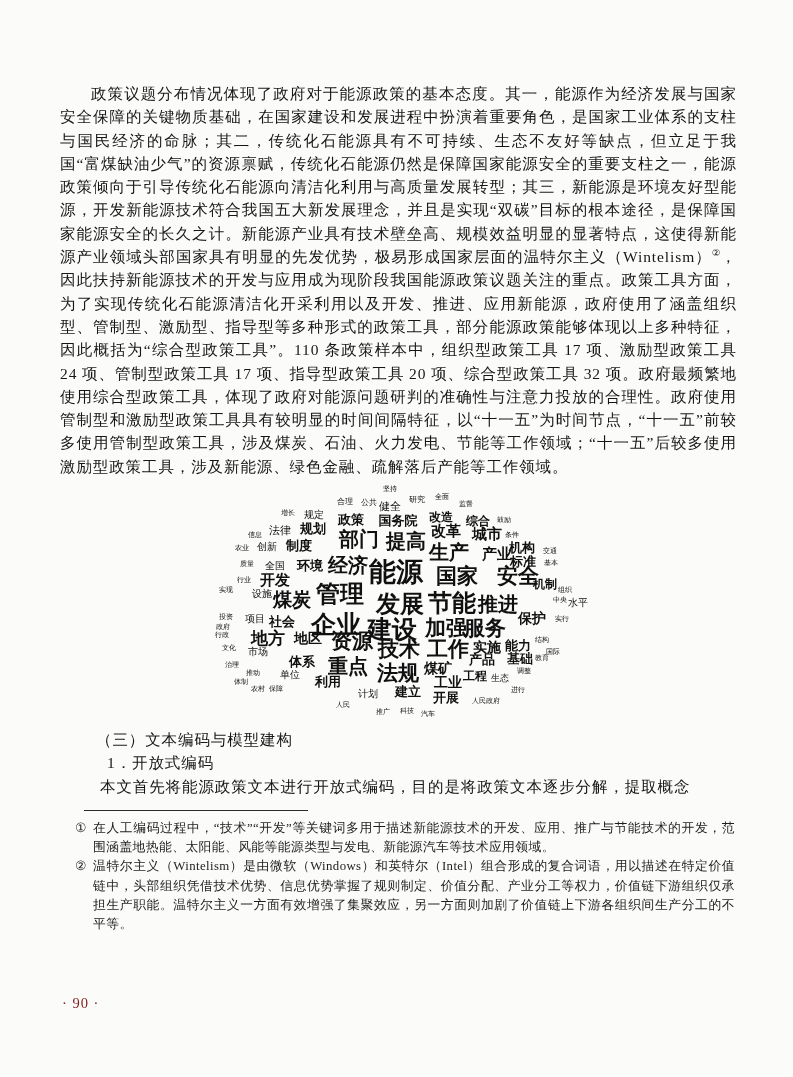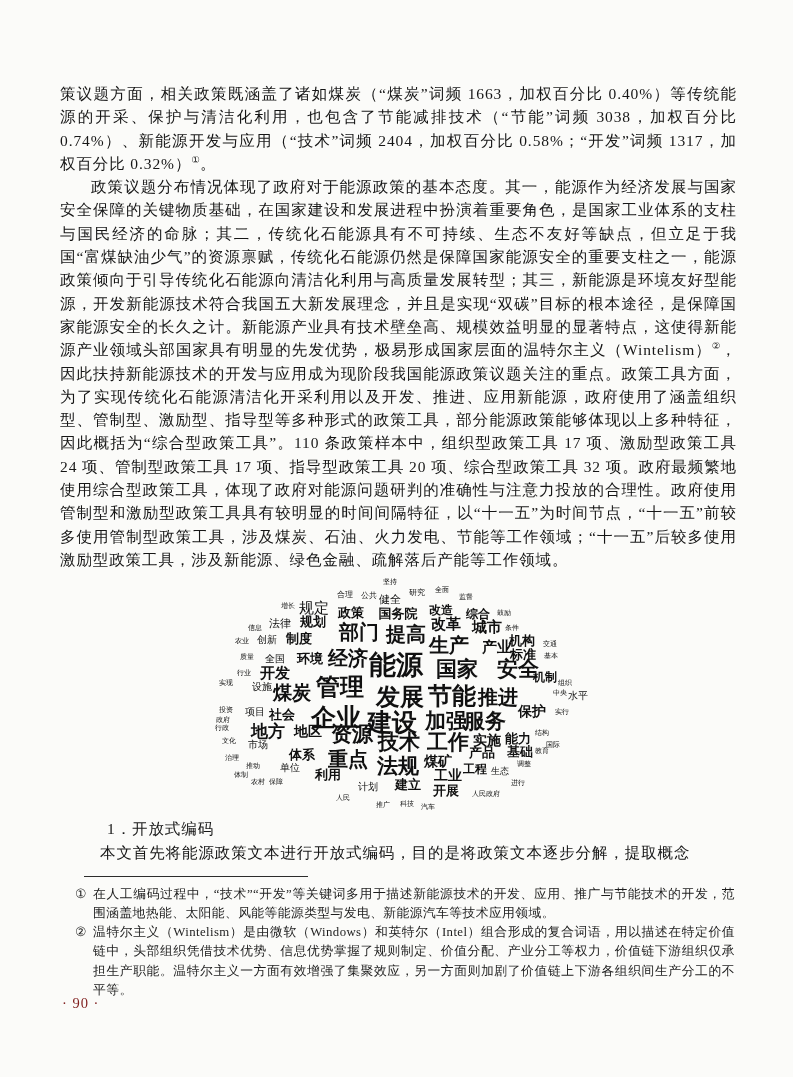--- a/index.html
+++ b/index.html
@@ -42,35 +42,34 @@
   .page-number{
     position:absolute;left:62px;top:995px;font-size:14.5px;color:#7f1d1d;
     letter-spacing:1px;
   }
 </style>
 </head>
 <body>
 
 <div class="page">
 
-  <p class="body-text"><span>策议题方面，相关政策既涵盖了诸如煤炭（“煤炭”词频 1663，加权百分比 0.40%）等传统能源的开采、保护与清洁化利用，也包含了节能减排技术（“节能”词频 3038，加权百分比 0.74%）、新能源开发与应用（“技术”词频 2404，加权百分比 0.58%；“开发”词频 1317，加权百分比 0.32%）</span><sup class="fnref">①</sup><span>。</span></p>
 
   <p class="body-text indent"><span>政策议题分布情况体现了政府对于能源政策的基本态度。其一，能源作为经济发展与国家安全保障的关键物质基础，在国家建设和发展进程中扮演着重要角色，是国家工业体系的支柱与国民经济的命脉；其二，传统化石能源具有不可持续、生态不友好等缺点，但立足于我国“富煤缺油少气”的资源禀赋，传统化石能源仍然是保障国家能源安全的重要支柱之一，能源政策倾向于引导传统化石能源向清洁化利用与高质量发展转型；其三，新能源是环境友好型能源，开发新能源技术符合我国五大新发展理念，并且是实现“双碳”目标的根本途径，是保障国家能源安全的长久之计。新能源产业具有技术壁垒高、规模效益明显的显著特点，这使得新能源产业领域头部国家具有明显的先发优势，极易形成国家层面的温特尔主义（Wintelism）</span><sup class="fnref">②</sup><span>，因此扶持新能源技术的开发与应用成为现阶段我国能源政策议题关注的重点。政策工具方面，为了实现传统化石能源清洁化开采利用以及开发、推进、应用新能源，政府使用了涵盖组织型、管制型、激励型、指导型等多种形式的政策工具，部分能源政策能够体现以上多种特征，因此概括为“综合型政策工具”。110 条政策样本中，组织型政策工具 17 项、激励型政策工具 24 项、管制型政策工具 17 项、指导型政策工具 20 项、综合型政策工具 32 项。政府最频繁地使用综合型政策工具，体现了政府对能源问题研判的准确性与注意力投放的合理性。政府使用管制型和激励型政策工具具有较明显的时间间隔特征，以“十一五”为时间节点，“十一五”前较多使用管制型政策工具，涉及煤炭、石油、火力发电、节能等工作领域；“十一五”后较多使用激励型政策工具，涉及新能源、绿色金融、疏解落后产能等工作领域。</span></p>
 
   <div class="figure">
     <div id="wordcloud" class="cloud">
         <span class="cw" style="left: 172px; top: 5px; font-size: 7px; font-weight: 400;">坚持</span>
         <span class="cw" style="left: 127px; top: 17px; font-size: 8px; font-weight: 400;">合理</span>
         <span class="cw" style="left: 151px; top: 18px; font-size: 8px; font-weight: 400;">公共</span>
         <span class="cw" style="left: 172px; top: 22px; font-size: 11px; font-weight: 400;">健全</span>
         <span class="cw" style="left: 199px; top: 15px; font-size: 8px; font-weight: 400;">研究</span>
         <span class="cw" style="left: 224px; top: 13px; font-size: 7px; font-weight: 400;">全面</span>
         <span class="cw" style="left: 248px; top: 20px; font-size: 7px; font-weight: 400;">监督</span>
         <span class="cw" style="left: 70px; top: 29px; font-size: 7px; font-weight: 400;">增长</span>
-        <span class="cw" style="left: 96px; top: 31px; font-size: 15px; font-weight: 400; text-align: center;">规定</span>
+        <span class="cw" style="left: 96px; top: 31px; font-size: 10px; font-weight: 400; text-align: center;">规定</span>
         <span class="cw" style="left: 133px; top: 36px; font-size: 13px; font-weight: 700;">政策</span>
         <span class="cw" style="left: 180px; top: 37px; font-size: 13px; font-weight: 700;">国务院</span>
         <span class="cw" style="left: 223px; top: 33px; font-size: 12px; font-weight: 700;">改造</span>
         <span class="cw" style="left: 260px; top: 37px; font-size: 12px; font-weight: 700;">综合</span>
         <span class="cw" style="left: 286px; top: 36px; font-size: 7px; font-weight: 400;">鼓励</span>
         <span class="cw" style="left: 37px; top: 51px; font-size: 7px; font-weight: 400;">信息</span>
         <span class="cw" style="left: 62px; top: 46px; font-size: 11px; font-weight: 400;">法律</span>
         <span class="cw" style="left: 95px; top: 45px; font-size: 13px; font-weight: 700;">规划</span>
         <span class="cw" style="left: 141px; top: 55px; font-size: 20px; font-weight: 700;">部门</span>
         <span class="cw" style="left: 188px; top: 57px; font-size: 20px; font-weight: 700;">提高</span>
@@ -151,20 +150,21 @@
         <span class="cw" style="left: 228px; top: 214px; font-size: 13px; font-weight: 700;">开展</span>
         <span class="cw" style="left: 268px; top: 217px; font-size: 7px; font-weight: 400;">人民政府</span>
         <span class="cw" style="left: 300px; top: 206px; font-size: 7px; font-weight: 400;">进行</span>
         <span class="cw" style="left: 125px; top: 221px; font-size: 7px; font-weight: 400;">人民</span>
         <span class="cw" style="left: 165px; top: 228px; font-size: 7px; font-weight: 400;">推广</span>
         <span class="cw" style="left: 189px; top: 227px; font-size: 7px; font-weight: 400;">科技</span>
         <span class="cw" style="left: 210px; top: 230px; font-size: 7px; font-weight: 400;">汽车</span>
       </div>
   </div>
 
+  <p class="body-text h3-indent sect">（三）文本编码与模型建构</p>
   <p class="body-text h4-indent">1．开放式编码</p>
   <p class="body-text p-indent">本文首先将能源政策文本进行开放式编码，目的是将政策文本逐步分解，提取概念</p>
 
   <hr class="fn-rule">
 
   <div class="footnotes">
     <div class="footnote">
       <span class="fn-marker">①</span>
       <span class="fn-text">在人工编码过程中，“技术”“开发”等关键词多用于描述新能源技术的开发、应用、推广与节能技术的开发，范围涵盖地热能、太阳能、风能等能源类型与发电、新能源汽车等技术应用领域。</span>
     </div>

